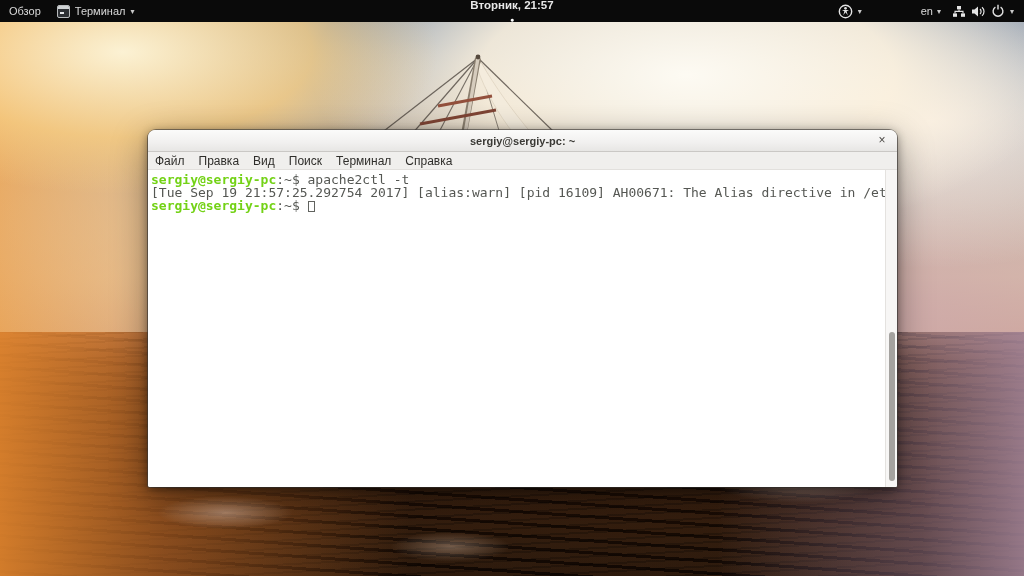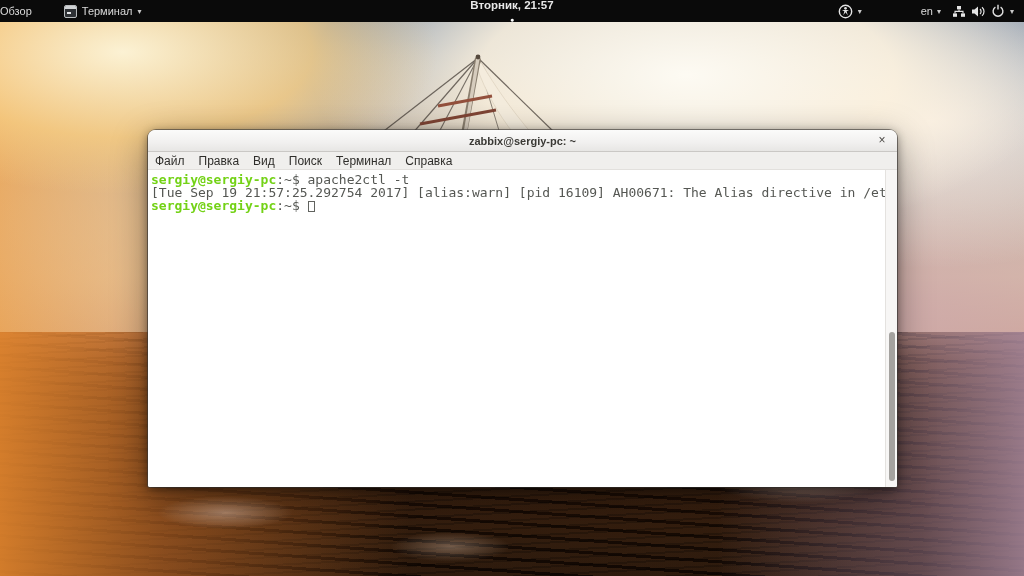--- a/index.html
+++ b/index.html
@@ -32,21 +32,21 @@
       repeating-linear-gradient(184deg, rgba(255,170,90,0.10) 0 9px, rgba(0,0,0,0.18) 9px 12px),
       linear-gradient(180deg, rgba(196,152,130,0.65) 0, rgba(130,85,60,0.35) 28px, rgba(0,0,0,0) 60px),
       linear-gradient(180deg, #5a3a28 0%, #3a2212 30%, #200f06 70%, #150a04 100%);
   }
   .mast-svg { position:absolute; left:360px; top:22px; width:240px; height:112px; z-index:2; }
 
   
   .topbar { position:absolute; left:0; top:0; width:1024px; height:22px; z-index:10;
     background:#0a0a0a; color:#d9d9d9; font-size:11px;
     display:flex; align-items:center; }
-  .tb-left { display:flex; align-items:center; gap:32px; }
+  .tb-left { display:flex; align-items:center; gap:16px; padding-left:9px; }
   .tb-item { display:flex; align-items:center; gap:5px; cursor:default; }
   .app-icon { width:13px; height:13px; border-radius:2px; background:#2e3135;
     border:1px solid #b9bcbe; position:relative; }
   .app-icon::before { content:""; position:absolute; left:0; right:0; top:0; height:3px;
     background:#cfd2d4; border-radius:1px 1px 0 0; }
   .app-icon::after { content:""; position:absolute; left:2px; bottom:3px; width:4px; height:2px;
     background:#e6e8ea; }
   .caret { font-size:8px; color:#c9c9c9; }
   .tb-clock { position:absolute; left:50%; transform:translateX(-50%);
     font-weight:bold; font-size:11.5px; color:#e8e8e8; display:flex; align-items:center; gap:5px;flex-direction:column; }
@@ -152,21 +152,21 @@
           <path d="M4.4,3.2 A4.9,4.9 0 1 0 9.6,3.2" fill="none" stroke="#e4e4e4" stroke-width="1.4"></path>
           <line x1="7" y1="0.8" x2="7" y2="5.6" stroke="#e4e4e4" stroke-width="1.4"></line>
         </svg>
         <span class="caret">▾</span>
       </span>
     </div>
   </div>
 
   <div class="window">
     <div class="titlebar">
-      <span class="wtitle">zabbix@sergiy-pc: ~</span>
+      <span class="wtitle">sergiy@sergiy-pc: ~</span>
       <span class="close-btn">×</span>
     </div>
     <div class="menubar">
       <span class="menu-item">Файл</span>
       <span class="menu-item">Правка</span>
       <span class="menu-item">Вид</span>
       <span class="menu-item">Поиск</span>
       <span class="menu-item">Терминал</span>
       <span class="menu-item">Справка</span>
     </div>

